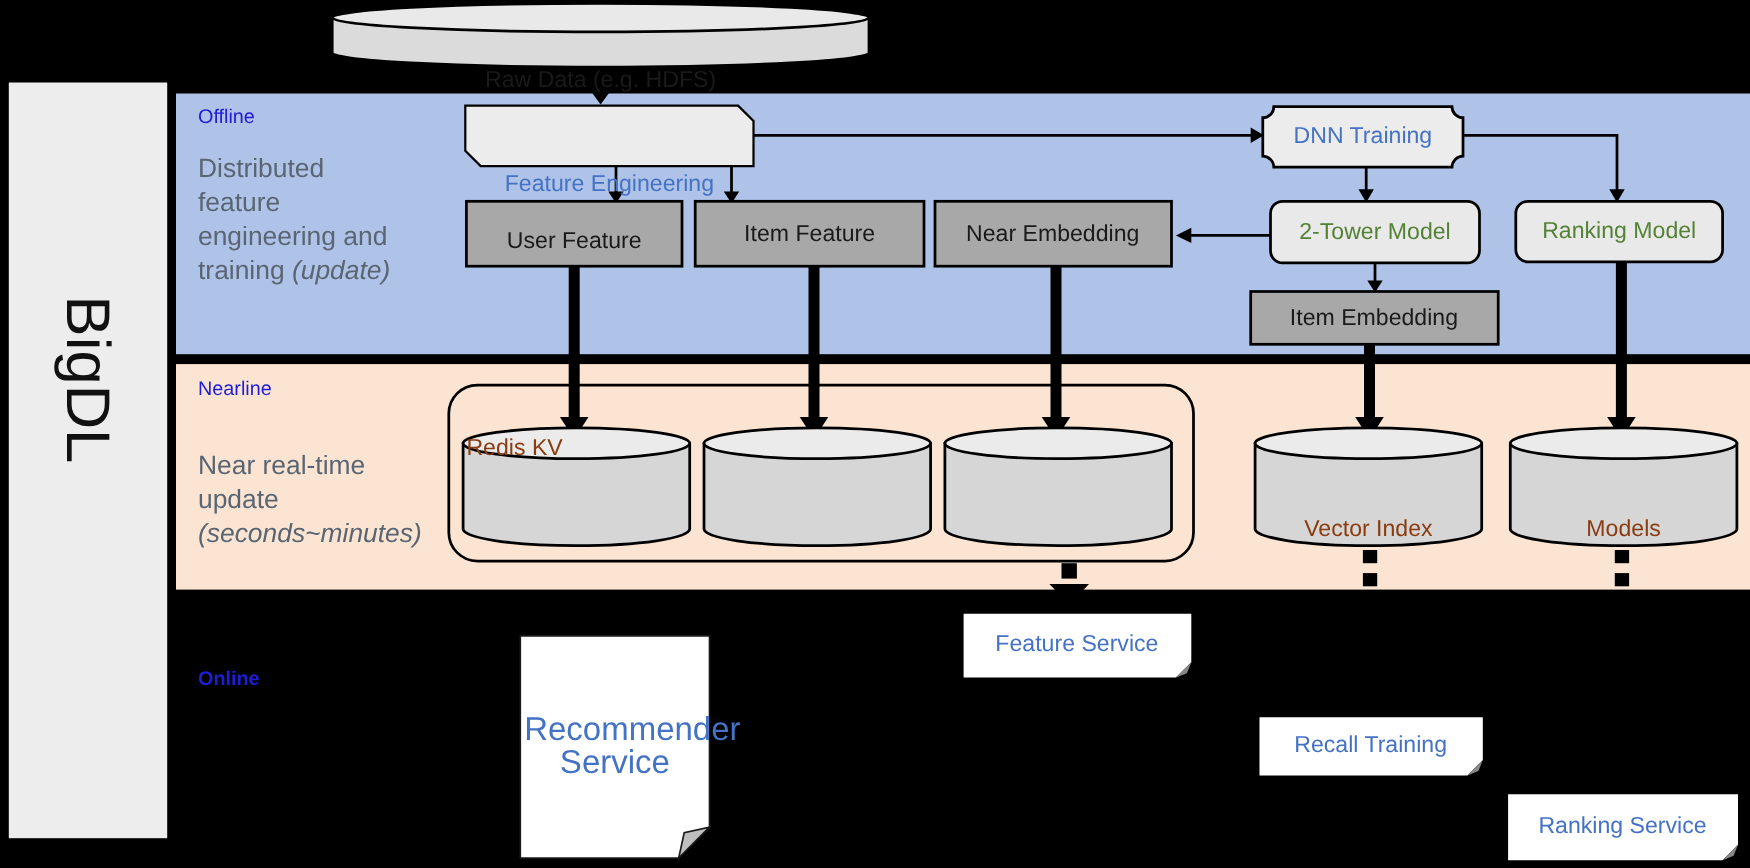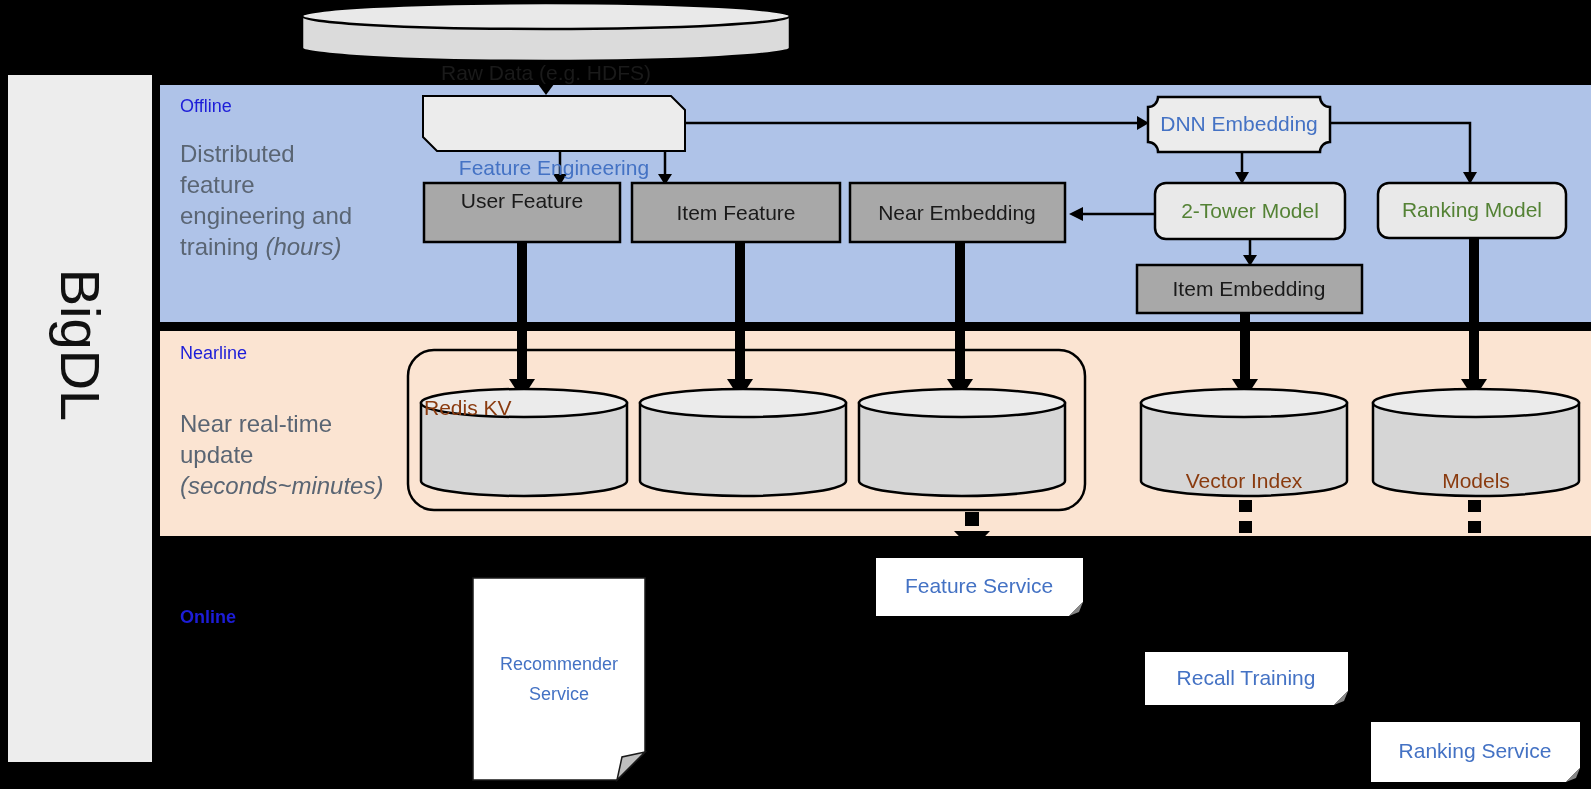--- a/index.html
+++ b/index.html
@@ -168,38 +168,38 @@
       <path d="M1371,722 L1580,722 L1580,768 L1566,782 L1371,782 Z" fill="#FFFFFF"></path>
       <path d="M1580,768 L1566,782 L1576,778 Z" fill="#888888"></path>
     </g>
   </svg>
 
   <div class="bigdl">BigDL</div>
 
   <div class="lbl ctr node" style="left:546px;top:33px;margin-top:40px;">Raw Data (e.g. HDFS)</div>
 
   <div class="lbl sec-title" style="left:180px;top:96px;">Offline</div>
-  <div class="lbl sec-sub wrap" style="left:180px;top:138px;width:180px;"><span>Distributed feature engineering and training </span><span class="it">(hours)</span></div>
+  <div class="lbl sec-sub wrap" style="left:180px;top:138px;width:180px;"><span>Distributed feature engineering and training </span><span class="it">(update)</span></div>
 
   <div class="lbl ctr node blue" style="left:554px;top:124px;margin-top:44px;">Feature Engineering</div>
-  <div class="lbl ctr node blue" style="left:1239px;top:124px;">DNN Embedding</div>
-  <div class="lbl ctr node" style="left:522px;top:201px;">User Feature</div>
+  <div class="lbl ctr node blue" style="left:1239px;top:124px;">DNN Training</div>
+  <div class="lbl ctr node" style="left:522px;top:219px;">User Feature</div>
   <div class="lbl ctr node" style="left:736px;top:213px;">Item Feature</div>
   <div class="lbl ctr node" style="left:957px;top:213px;">Near Embedding</div>
   <div class="lbl ctr node green" style="left:1250px;top:211px;">2-Tower Model</div>
   <div class="lbl ctr node green" style="left:1472px;top:210px;">Ranking Model</div>
   <div class="lbl ctr node" style="left:1249px;top:289px;">Item Embedding</div>
 
   <div class="lbl sec-title" style="left:180px;top:343px;">Nearline</div>
   <div class="lbl sec-sub wrap" style="left:180px;top:408px;width:210px;"><span>Near real-time update </span><span class="it">(seconds~minutes)</span></div>
 
   <div class="lbl node brown" style="left:424px;top:356px;">Redis KV</div>
   <div class="lbl ctr node brown" style="left:1244px;top:441px;">Vector Index</div>
   <div class="lbl ctr node brown" style="left:1476px;top:441px;">Models</div>
 
   <div class="lbl sec-title" style="left:180px;top:607px;font-weight:bold;">Online</div>
 
-  <div class="lbl ctr blue wrap" style="left:559px;top:679px;width:165px;font-size:18px;line-height:30px;">Recommender Service</div>
+  <div class="lbl ctr blue wrap" style="left:559px;top:679px;width:165px;font-size:30px;line-height:30px;">Recommender Service</div>
   <div class="lbl ctr node blue" style="left:979px;top:586px;">Feature Service</div>
   <div class="lbl ctr node blue" style="left:1246px;top:678px;">Recall Training</div>
   <div class="lbl ctr node blue" style="left:1475px;top:751px;">Ranking Service</div>
 
 </div>
 
 </body></html>

